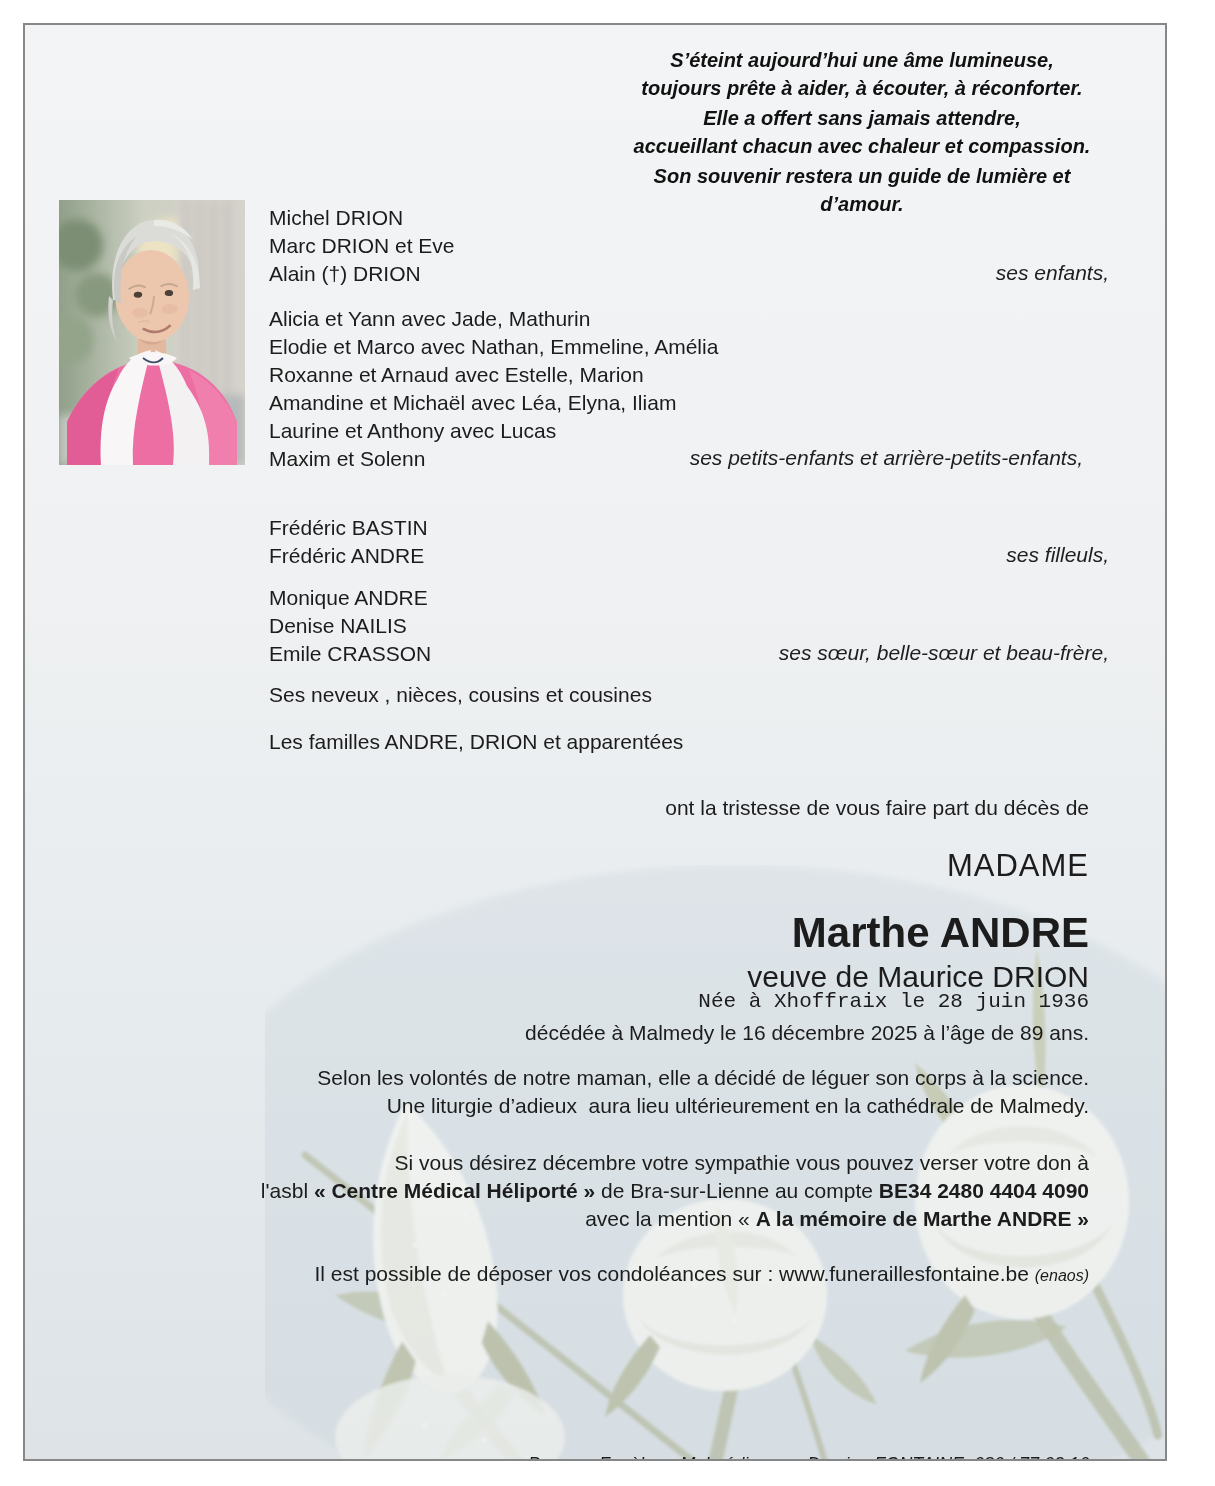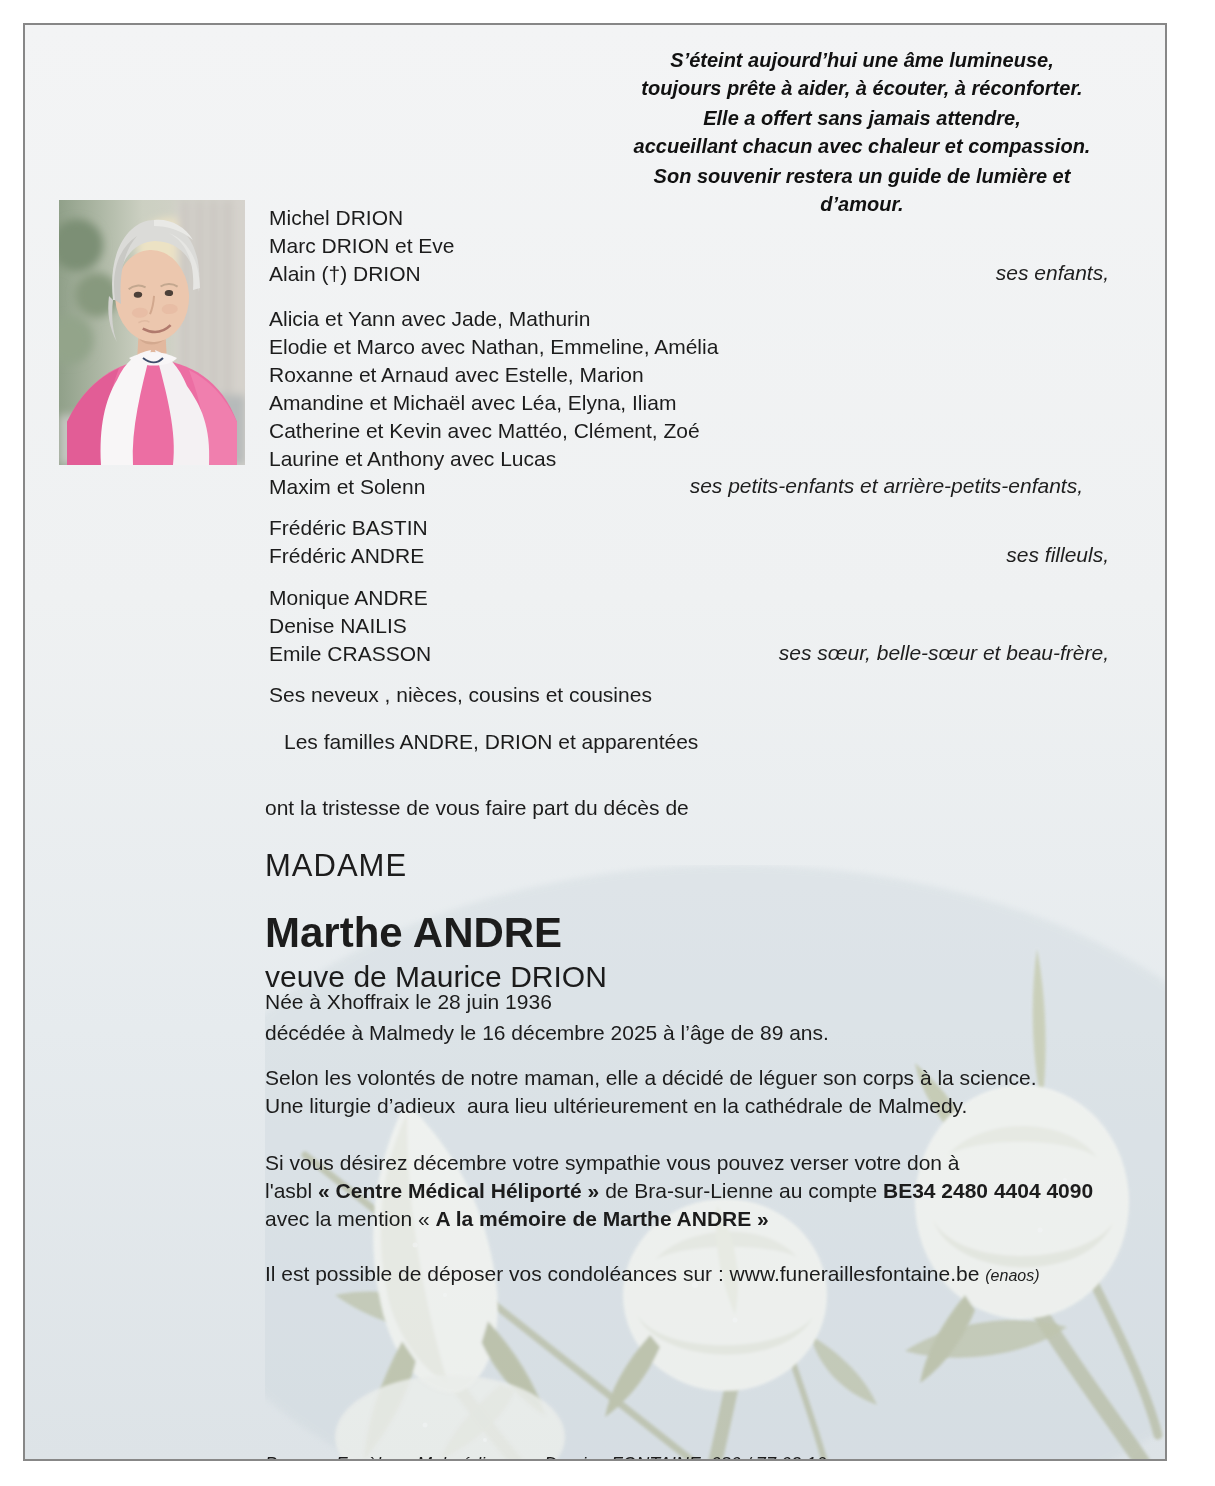--- a/index.html
+++ b/index.html
@@ -30,21 +30,21 @@
   .quote p.gap{margin-top:2px;}
   .col{position:absolute;left:232px;width:840px;}
   .group{position:absolute;left:12px;width:100%;}
   .group .nm{display:block;font-size:21px;line-height:28px;white-space:pre-wrap;}
   .rel{
     position:absolute;right:0;bottom:1px;
     font-style:italic;font-size:21px;line-height:28px;color:#1e1e1e;
   }
   .rel.inset{right:26px;}
   .cline{
-    position:absolute;left:240px;width:840px;text-align:left;
+    position:absolute;left:224px;width:840px;text-align:right;
     font-size:21px;line-height:28px;white-space:pre-wrap;
   }
   .madame{font-size:31px;letter-spacing:1px;line-height:34px;}
   .bigname{font-size:42px;font-weight:700;line-height:46px;}
   .widow{font-size:30px;line-height:34px;}
   .bold{font-weight:700;}
   .enaos{font-style:italic;font-size:16px;}
   .url{color:#1c1c1c;text-decoration:none;cursor:pointer;}
   .footerline{font-style:italic;font-size:18px;line-height:24px;}
 </style>
@@ -201,21 +201,20 @@
       <span class="nm">Marc DRION et Eve</span>
       <span class="nm">Alain (†) DRION</span>
       <span class="rel">ses enfants,</span>
     </div>
 
     <div class="group" style="top:280px;">
       <span class="nm">Alicia et Yann avec Jade, Mathurin</span>
       <span class="nm">Elodie et Marco avec Nathan, Emmeline, Amélia</span>
       <span class="nm">Roxanne et Arnaud avec Estelle, Marion</span>
       <span class="nm">Amandine et Michaël avec Léa, Elyna, Iliam</span>
-      <span class="nm">Catherine et Kevin avec Mattéo, Clément, Zoé</span>
       <span class="nm">Laurine et Anthony avec Lucas</span>
       <span class="nm">Maxim et Solenn</span>
       <span class="rel inset">ses petits-enfants et arrière-petits-enfants,</span>
     </div>
 
     <div class="group" style="top:489px;">
       <span class="nm">Frédéric BASTIN</span>
       <span class="nm">Frédéric ANDRE</span>
       <span class="rel">ses filleuls,</span>
     </div>
@@ -224,30 +223,30 @@
       <span class="nm">Monique ANDRE</span>
       <span class="nm">Denise NAILIS</span>
       <span class="nm">Emile CRASSON</span>
       <span class="rel">ses sœur, belle-sœur et beau-frère,</span>
     </div>
 
     <div class="group" style="top:656px;">
       <span class="nm">Ses neveux , nièces, cousins et cousines</span>
     </div>
 
-    <div class="group" style="top:703px;margin-left:15px;">
+    <div class="group" style="top:703px;">
       <span class="nm">Les familles ANDRE, DRION et apparentées</span>
     </div>
   </div>
 
   <p class="cline" style="top:748px;">ont la tristesse de vous faire part du décès de</p>
   <p class="cline madame" style="top:793px;">MADAME</p>
   <p class="cline bigname" style="top:843px;">Marthe ANDRE</p>
   <p class="cline widow" style="top:905px;">veuve de Maurice DRION</p>
-  <p class="cline" style="top:942px;">Née à Xhoffraix le 28 juin 1936</p>
+  <p class="cline" style="top:942px;font-family:Liberation Mono, monospace;">Née à Xhoffraix le 28 juin 1936</p>
   <p class="cline" style="top:973px;">décédée à Malmedy le 16 décembre 2025 à l’âge de 89 ans.</p>
 
   <p class="cline" style="top:1018px;">Selon les volontés de notre maman, elle a décidé de léguer son corps à la science.</p>
   <p class="cline" style="top:1046px;">Une liturgie d’adieux  aura lieu ultérieurement en la cathédrale de Malmedy.</p>
 
   <p class="cline" style="top:1103px;">Si vous désirez décembre votre sympathie vous pouvez verser votre don à</p>
   <p class="cline" style="top:1131px;"><span>l'asbl </span><span class="bold">« Centre Médical Héliporté »</span><span> de Bra-sur-Lienne au compte </span><span class="bold">BE34 2480 4404 4090</span></p>
   <p class="cline" style="top:1159px;"><span>avec la mention « </span><span class="bold">A la mémoire de Marthe ANDRE »</span></p>
 
   <p class="cline" style="top:1214px;"><span>Il est possible de déposer vos condoléances sur : </span><span class="url">www.funeraillesfontaine.be</span><span> </span><span class="enaos">(enaos)</span></p>

